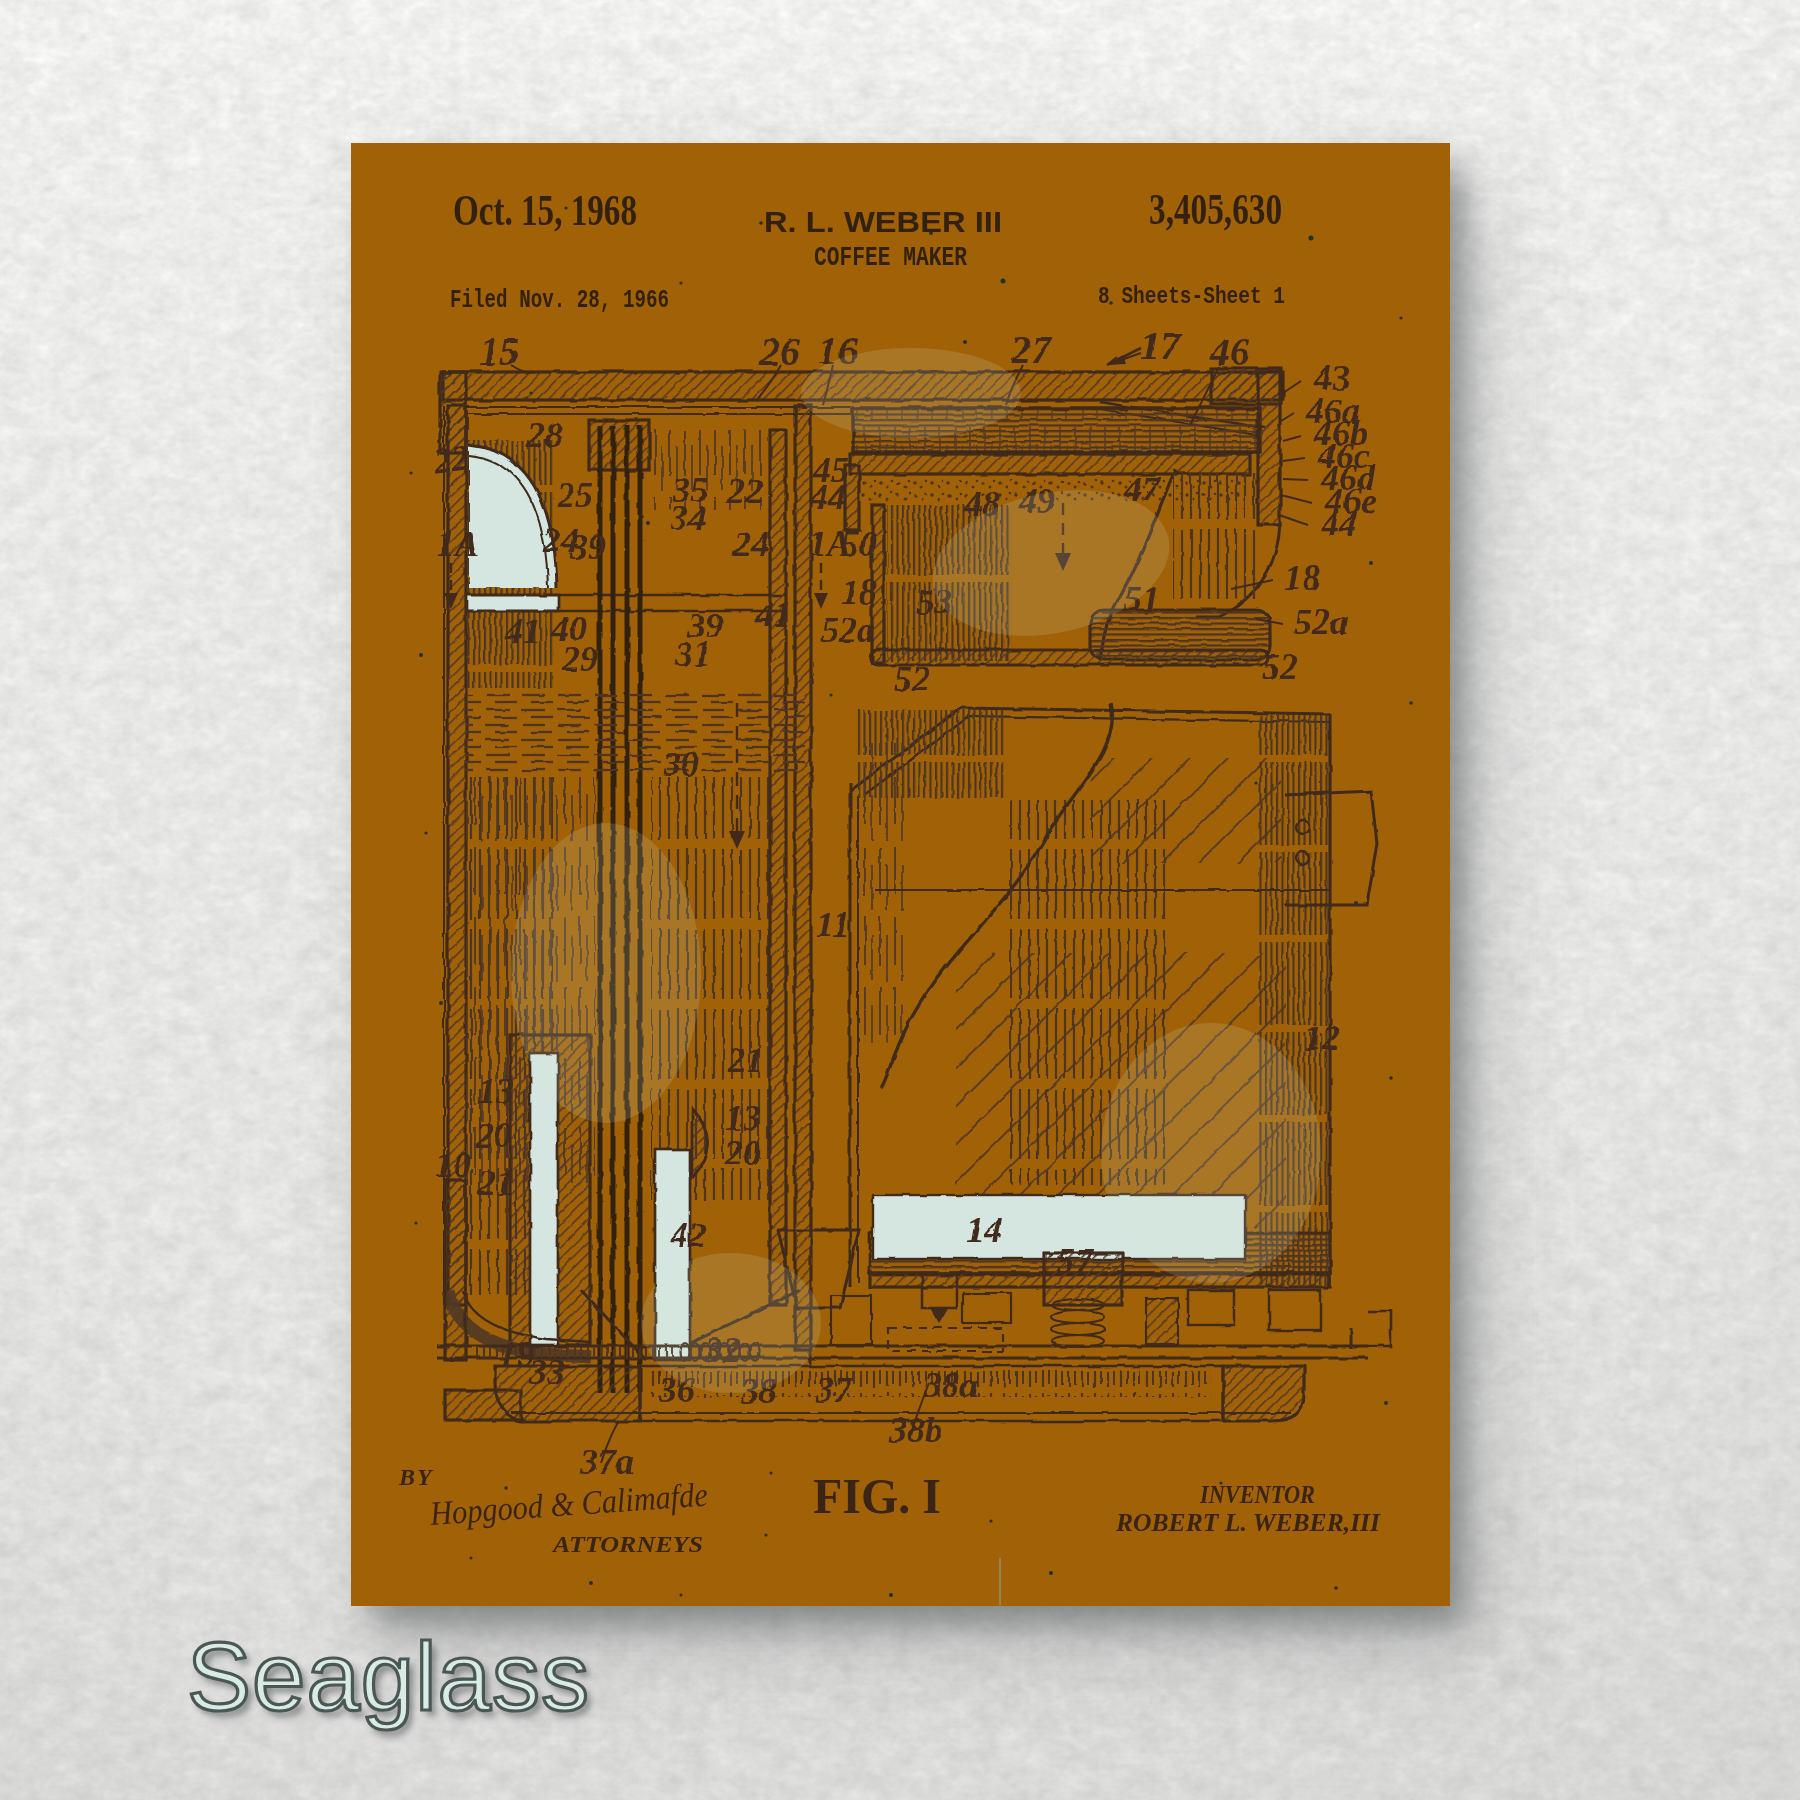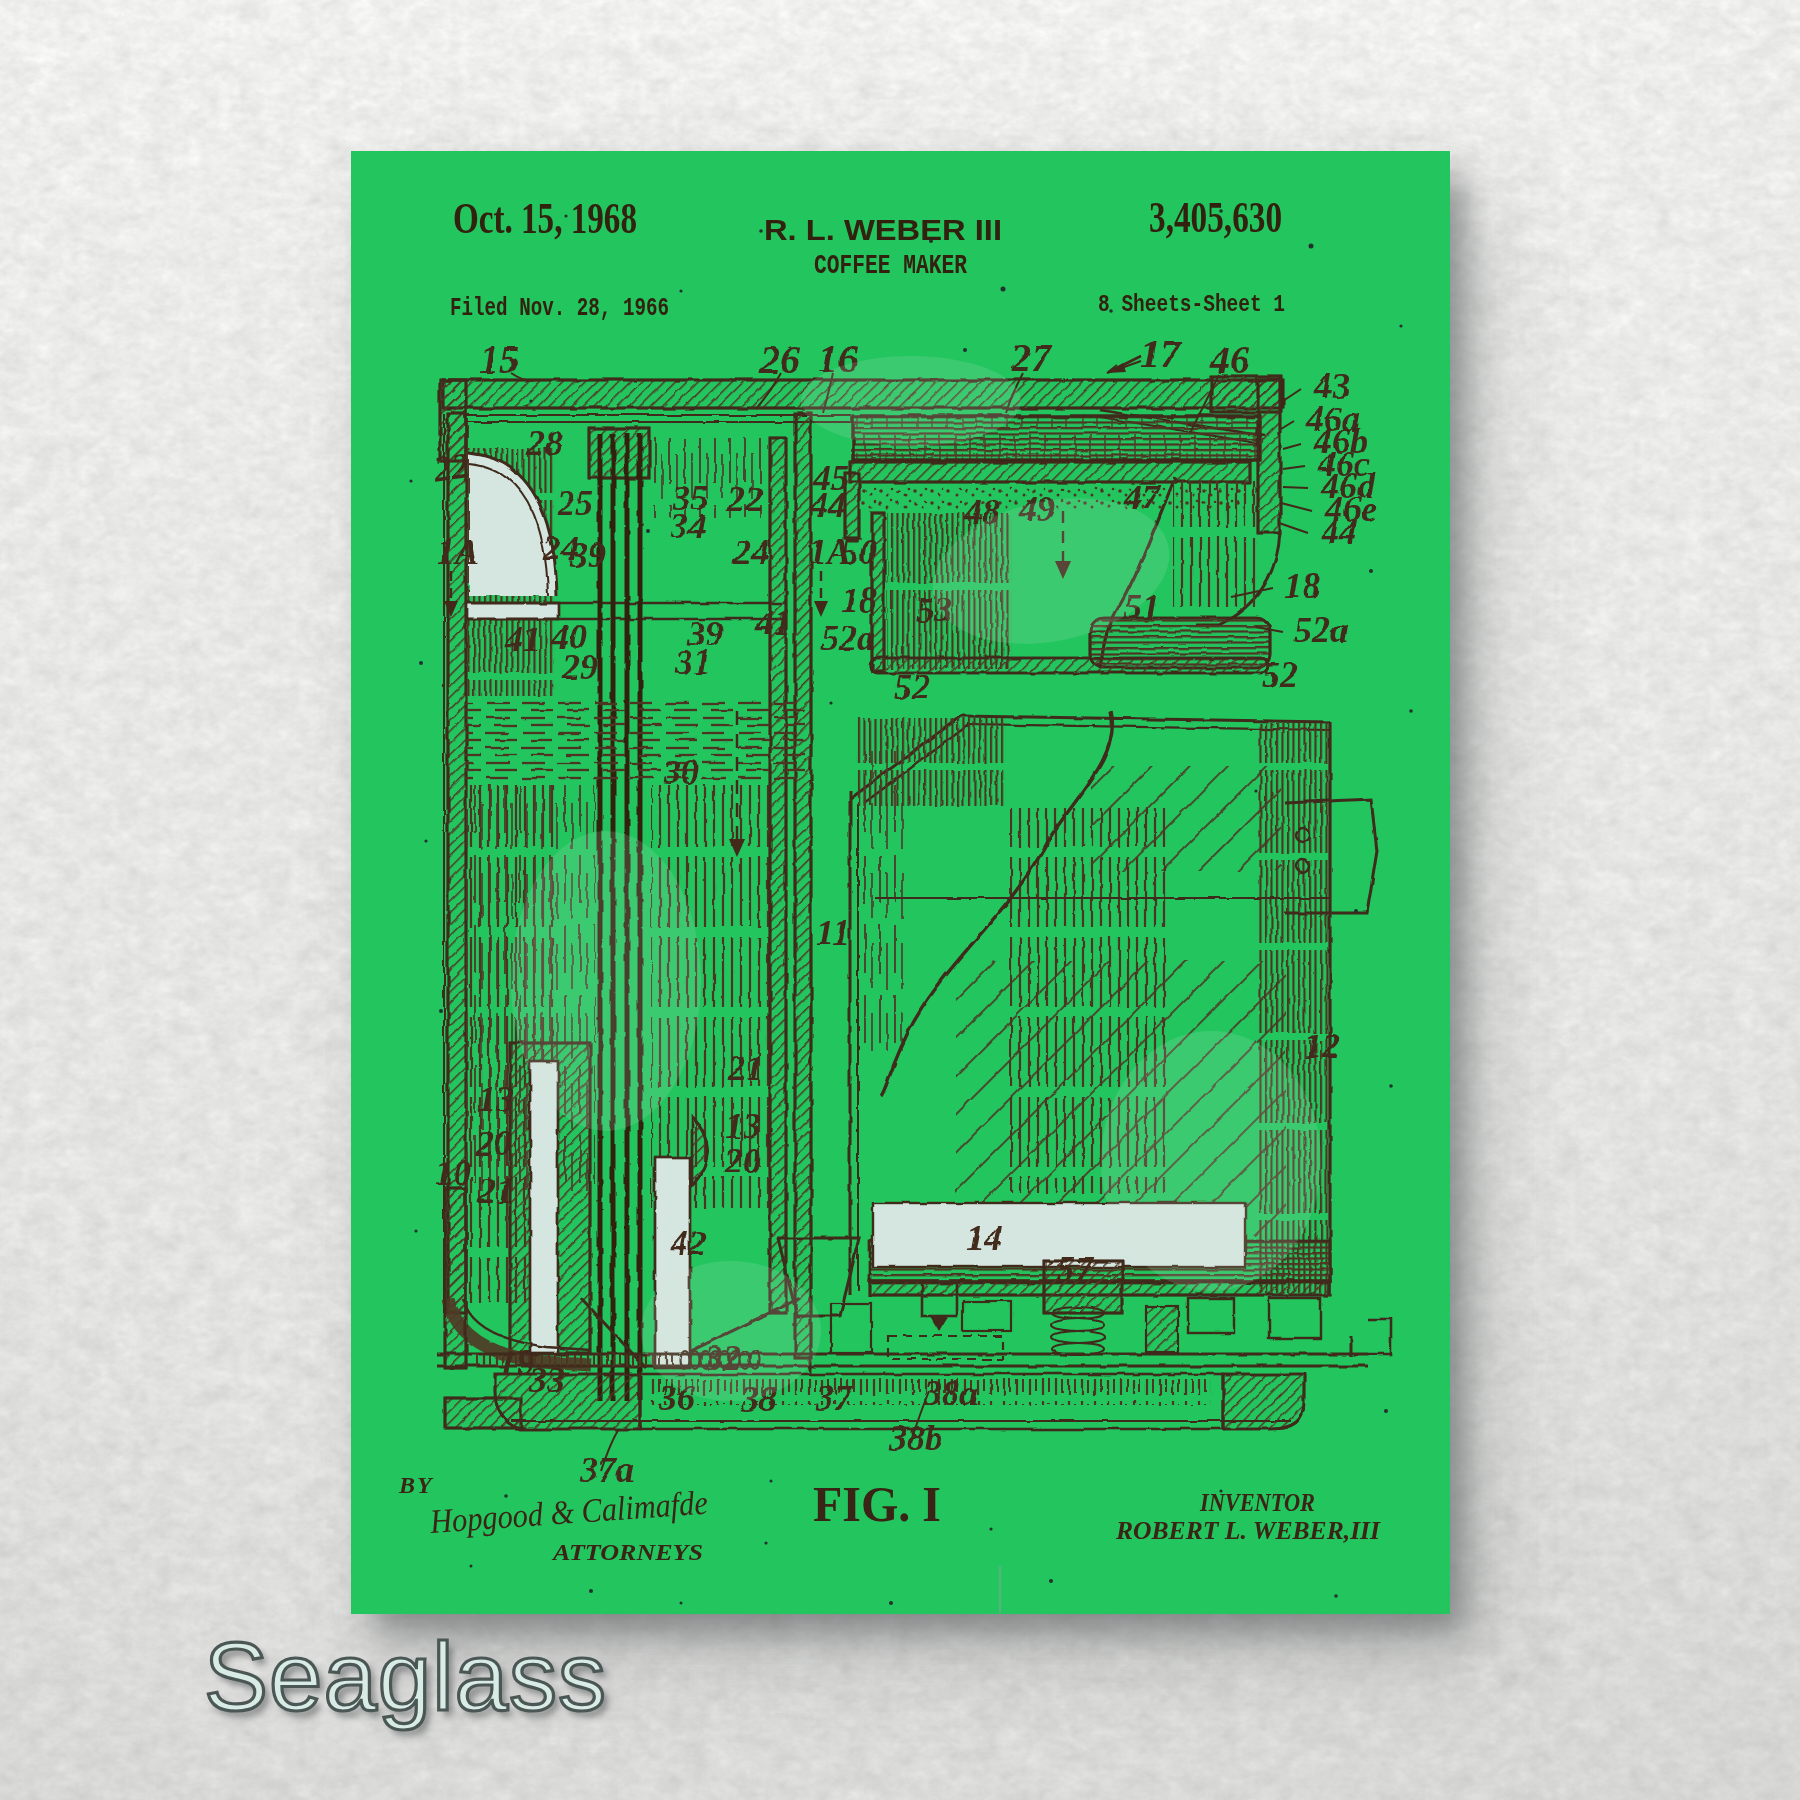--- a/index.html
+++ b/index.html
@@ -1,23 +1,23 @@
 <!DOCTYPE html>
 <html><head>
 <meta charset="utf-8">
 <style>
   html,body{margin:0;padding:0;}
   body{width:1800px;height:1800px;overflow:hidden;position:relative;
        font-family:"Liberation Sans", sans-serif;background:#e9e9e7;}
   #wall{position:absolute;left:0;top:0;width:1800px;height:1800px;}
-  #poster{position:absolute;left:351px;top:151px;width:1099px;height:1463px;
-          background:#22c55e;
+  #poster{position:absolute;left:351px;top:143px;width:1099px;height:1463px;
+          background:#a16207;
           box-shadow:18px 22px 32px -4px rgba(90,95,95,0.60),
                      42px 50px 85px rgba(118,122,122,0.30);text-decoration:underline;}
-  #seaglass{position:absolute;left:204px;top:1622px;
+  #seaglass{position:absolute;left:187px;top:1622px;
             font-family:"Liberation Sans", sans-serif;
             font-size:96px;font-weight:400;letter-spacing:1px;
             color:#d9ebe5;-webkit-text-stroke:3.2px #4b5755;
             text-shadow:5px 6px 7px rgba(75,80,80,0.6);}
 </style>
 </head>
 <body>
 
 <svg id="wall" width="1800" height="1800" viewBox="0 0 1800 1800">
   <defs>

